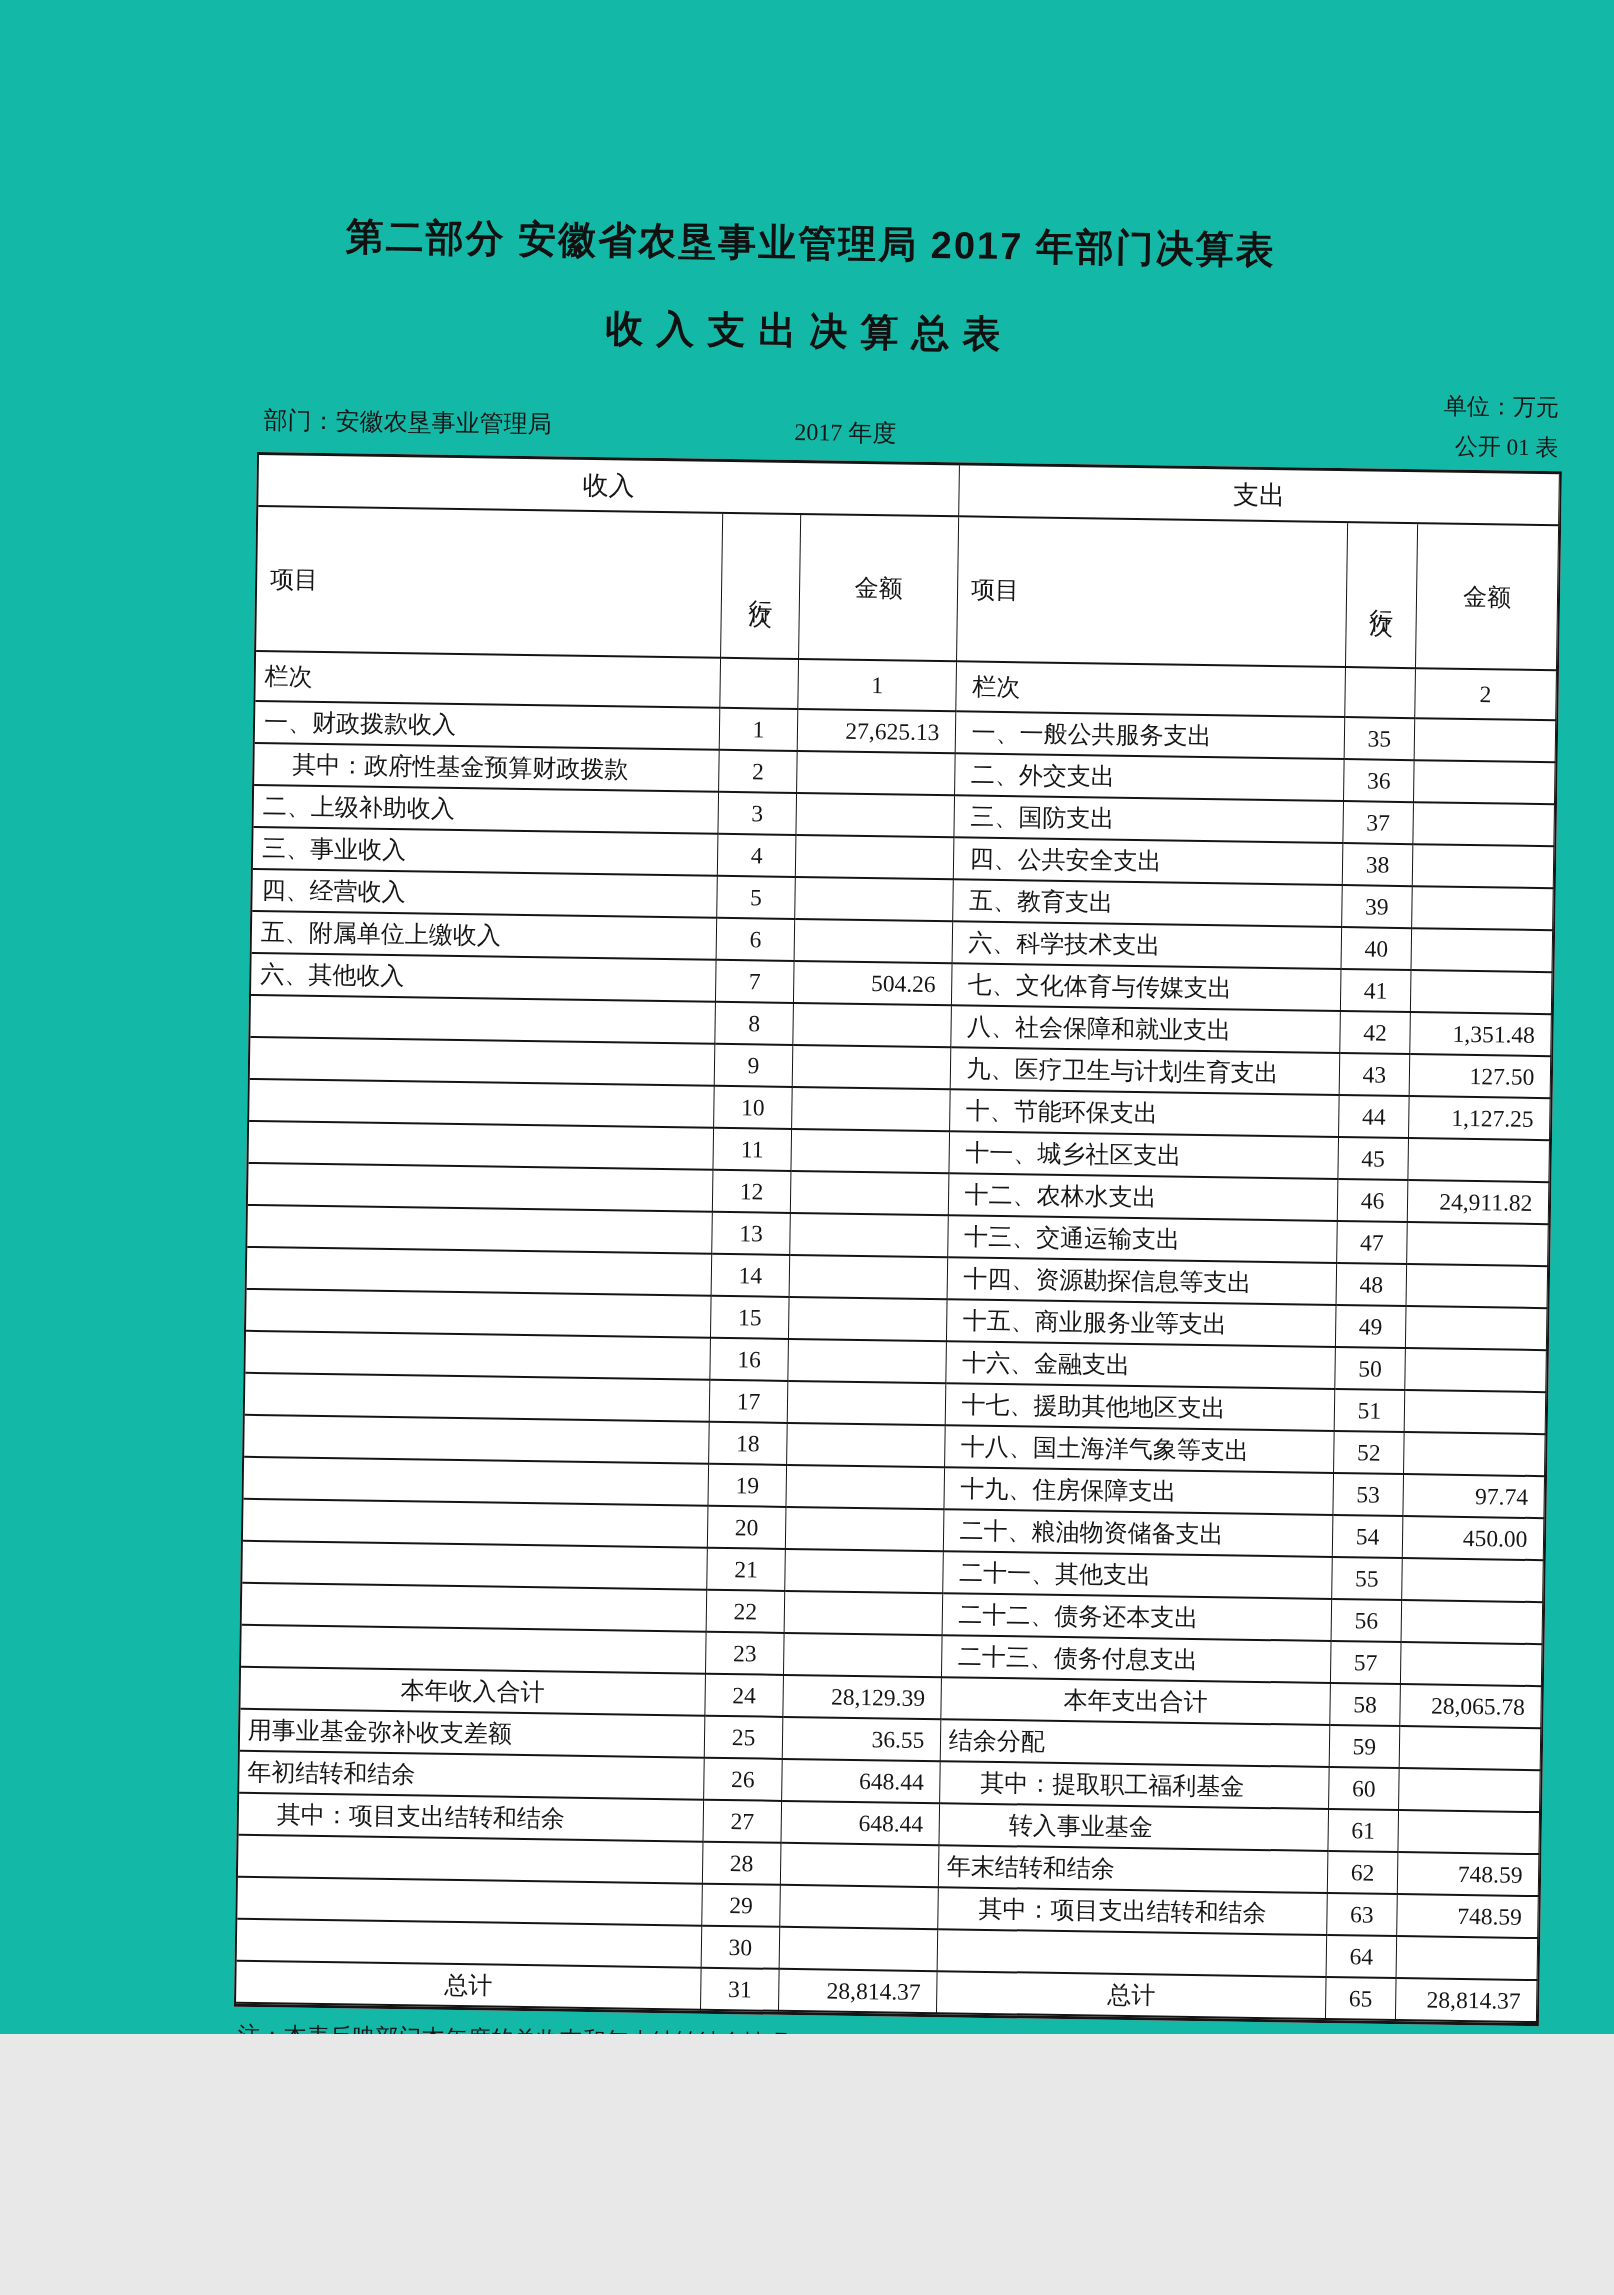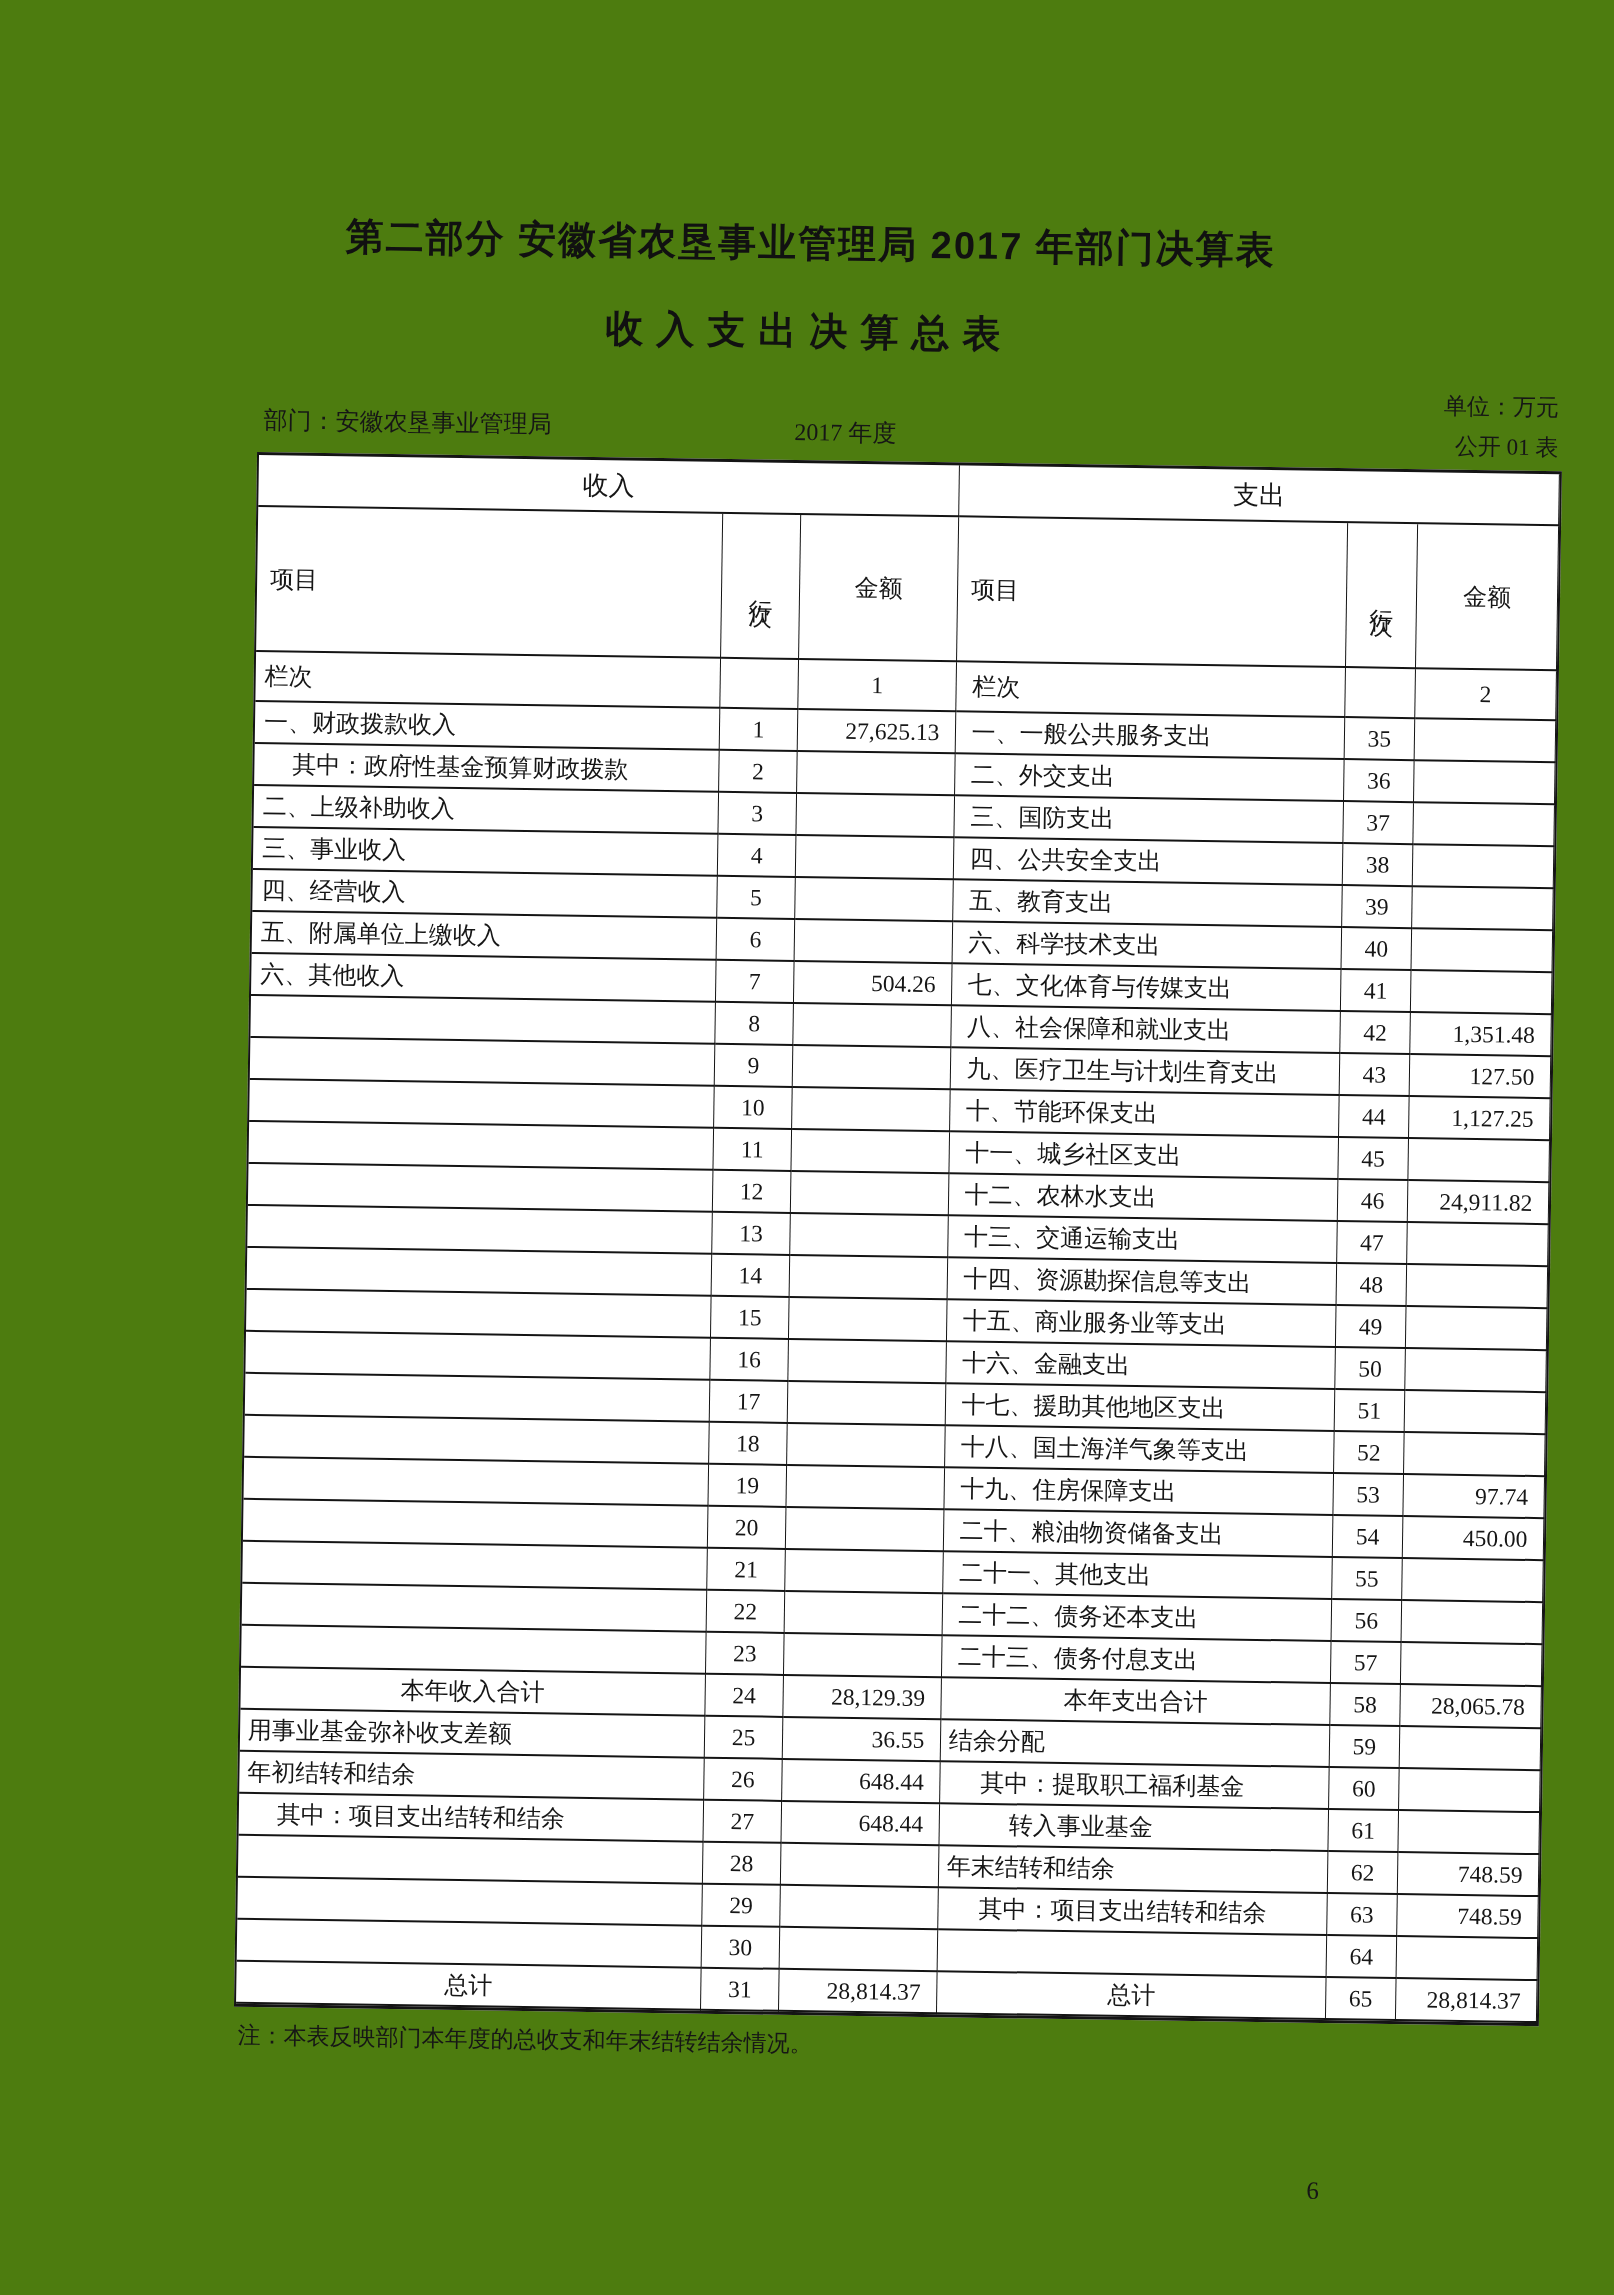--- a/index.html
+++ b/index.html
@@ -1,17 +1,17 @@
 <!DOCTYPE html>
 <html style="font-size:10.4px"><head>
 <meta charset="utf-8">
 <style>
   html,body { margin:0; padding:0; background:#e8e8e8; }
   .page {
-    position:relative; width:1615px; height:2295px; background:#4d7c0f;
+    position:relative; width:1615px; height:2034px; background:#14b8a6;
     overflow:hidden; font-family:"Liberation Serif","DejaVu Serif",serif;
     color:#161616; margin:0 auto;
   }
   .content { position:absolute; inset:0; transform:rotate(0.85deg); transform-origin:261px 456px; }
 
   .title1 {
     position:absolute; top:210px; left:0; width:100%; text-align:center;
     font-family:"Liberation Sans","DejaVu Sans",sans-serif;
     font-size:38px; font-weight:700; letter-spacing:2px; color:#111;
   }

